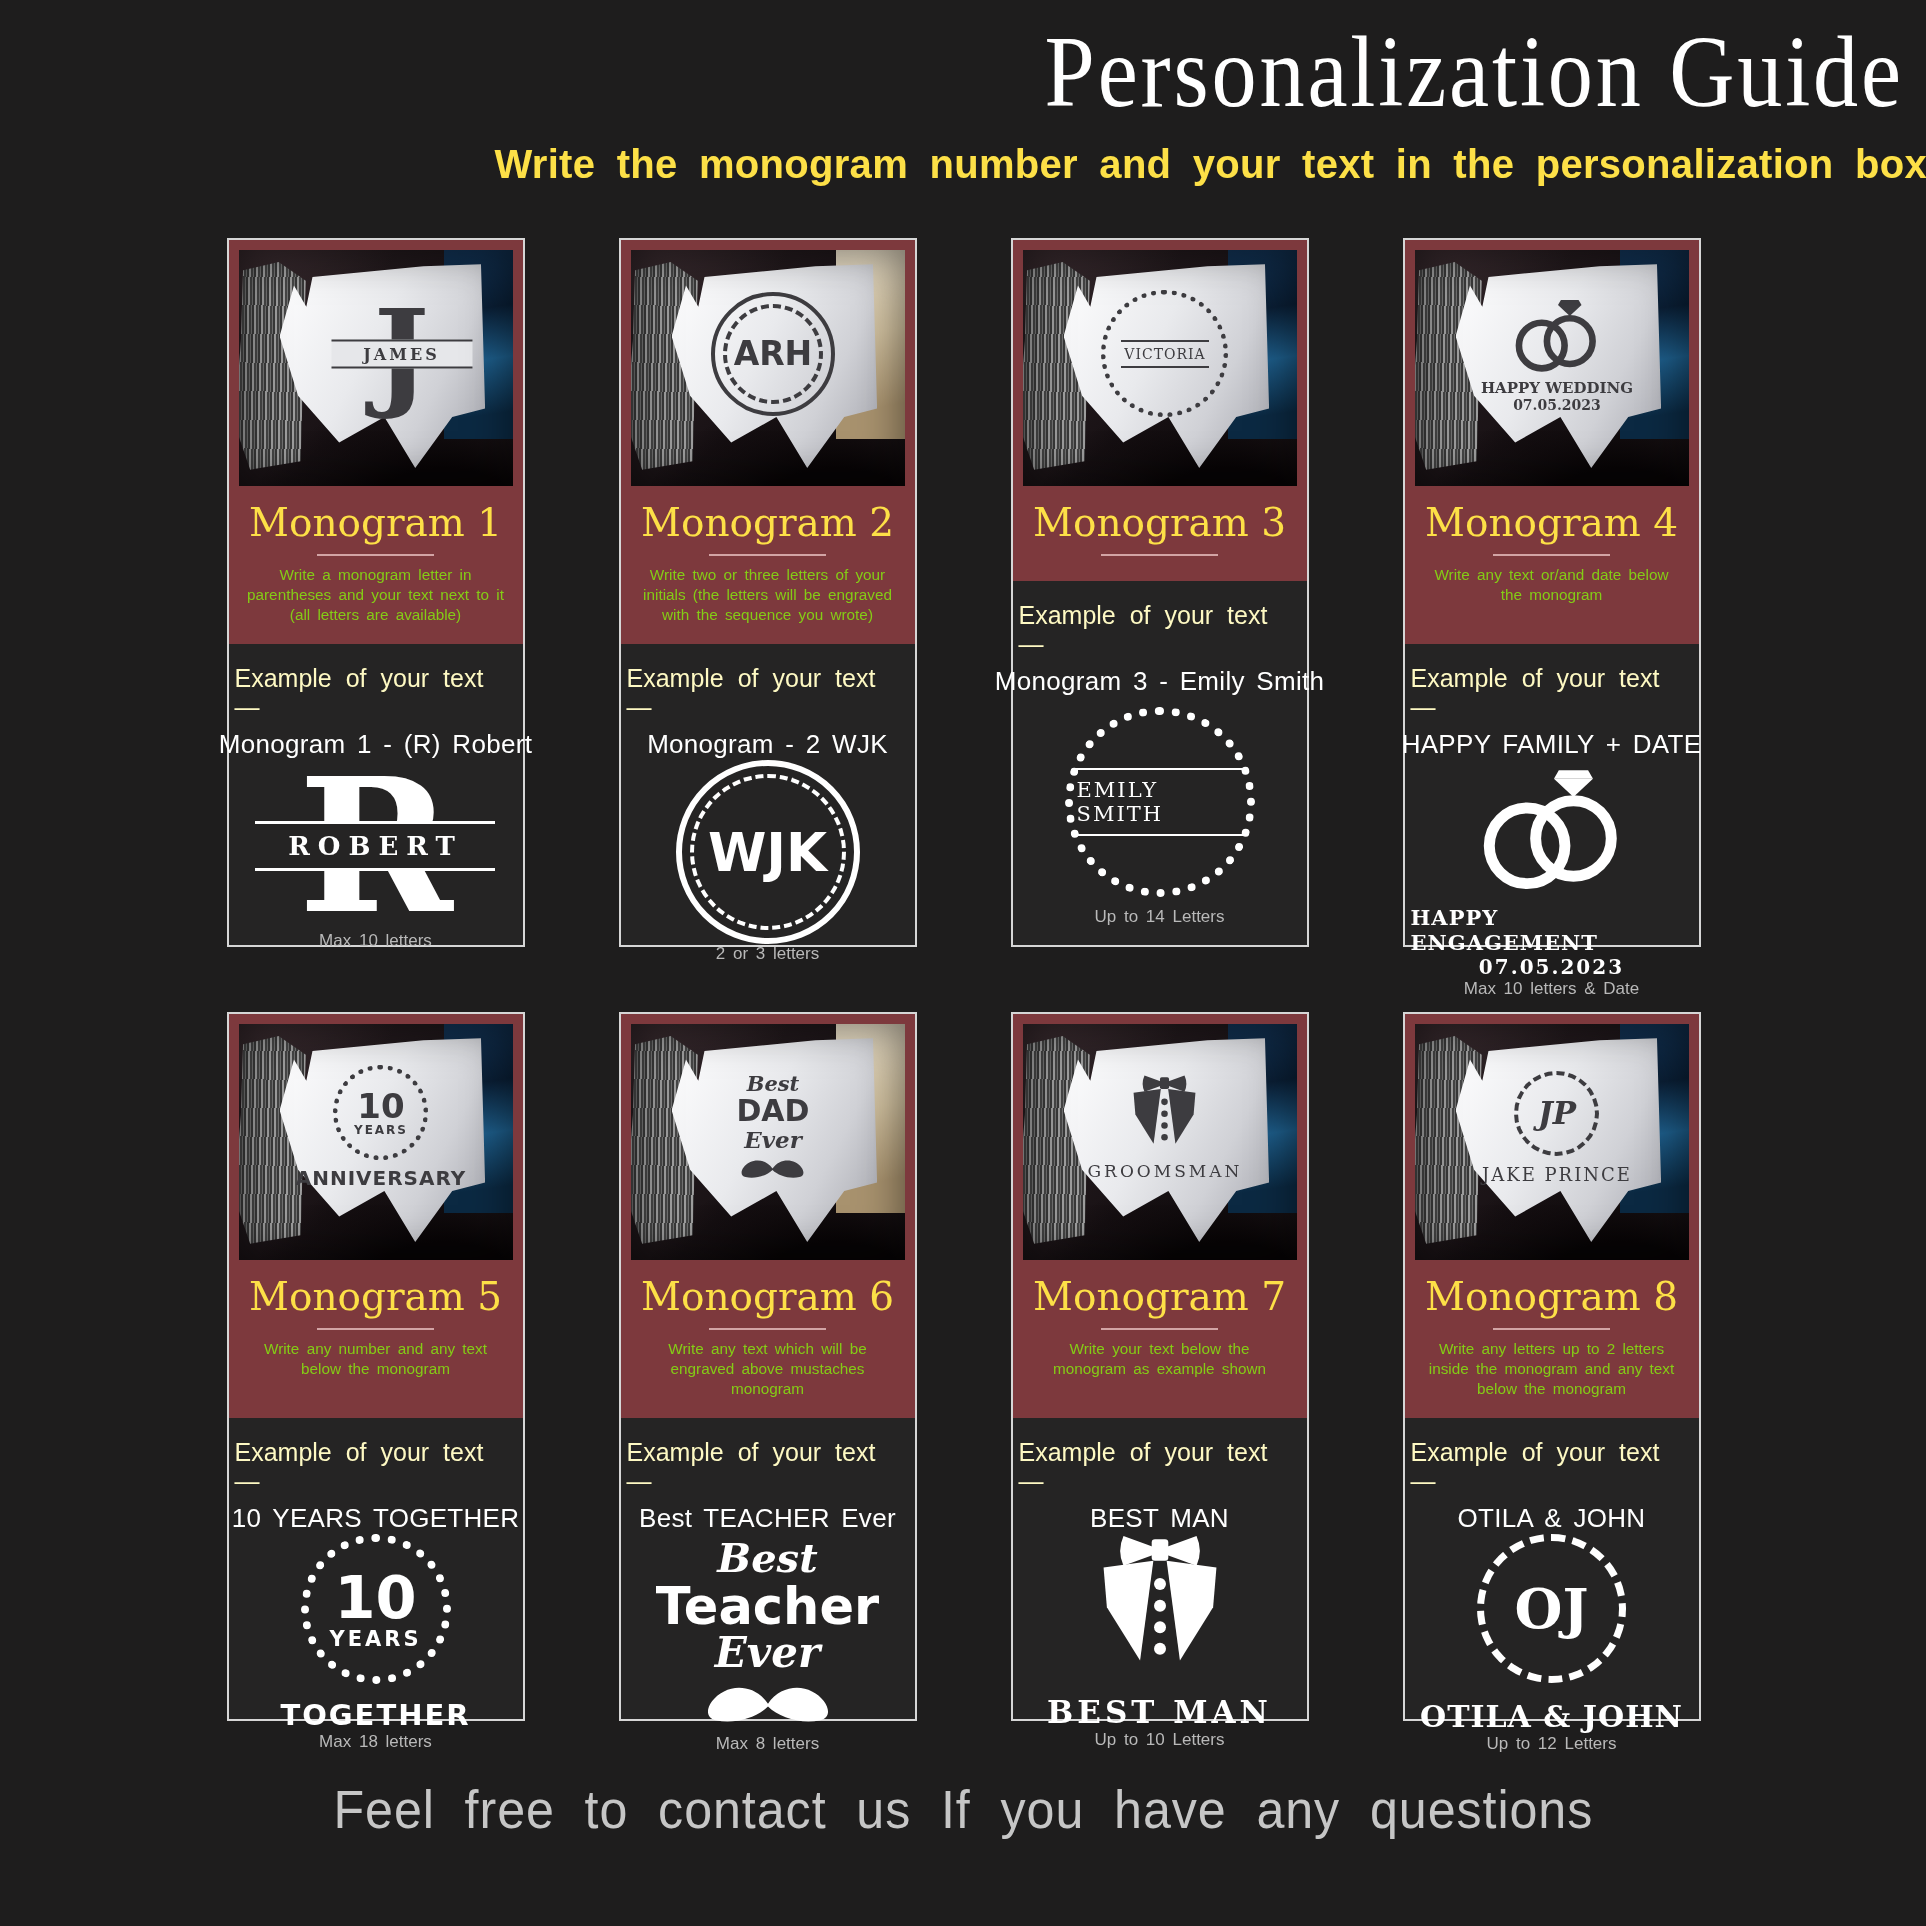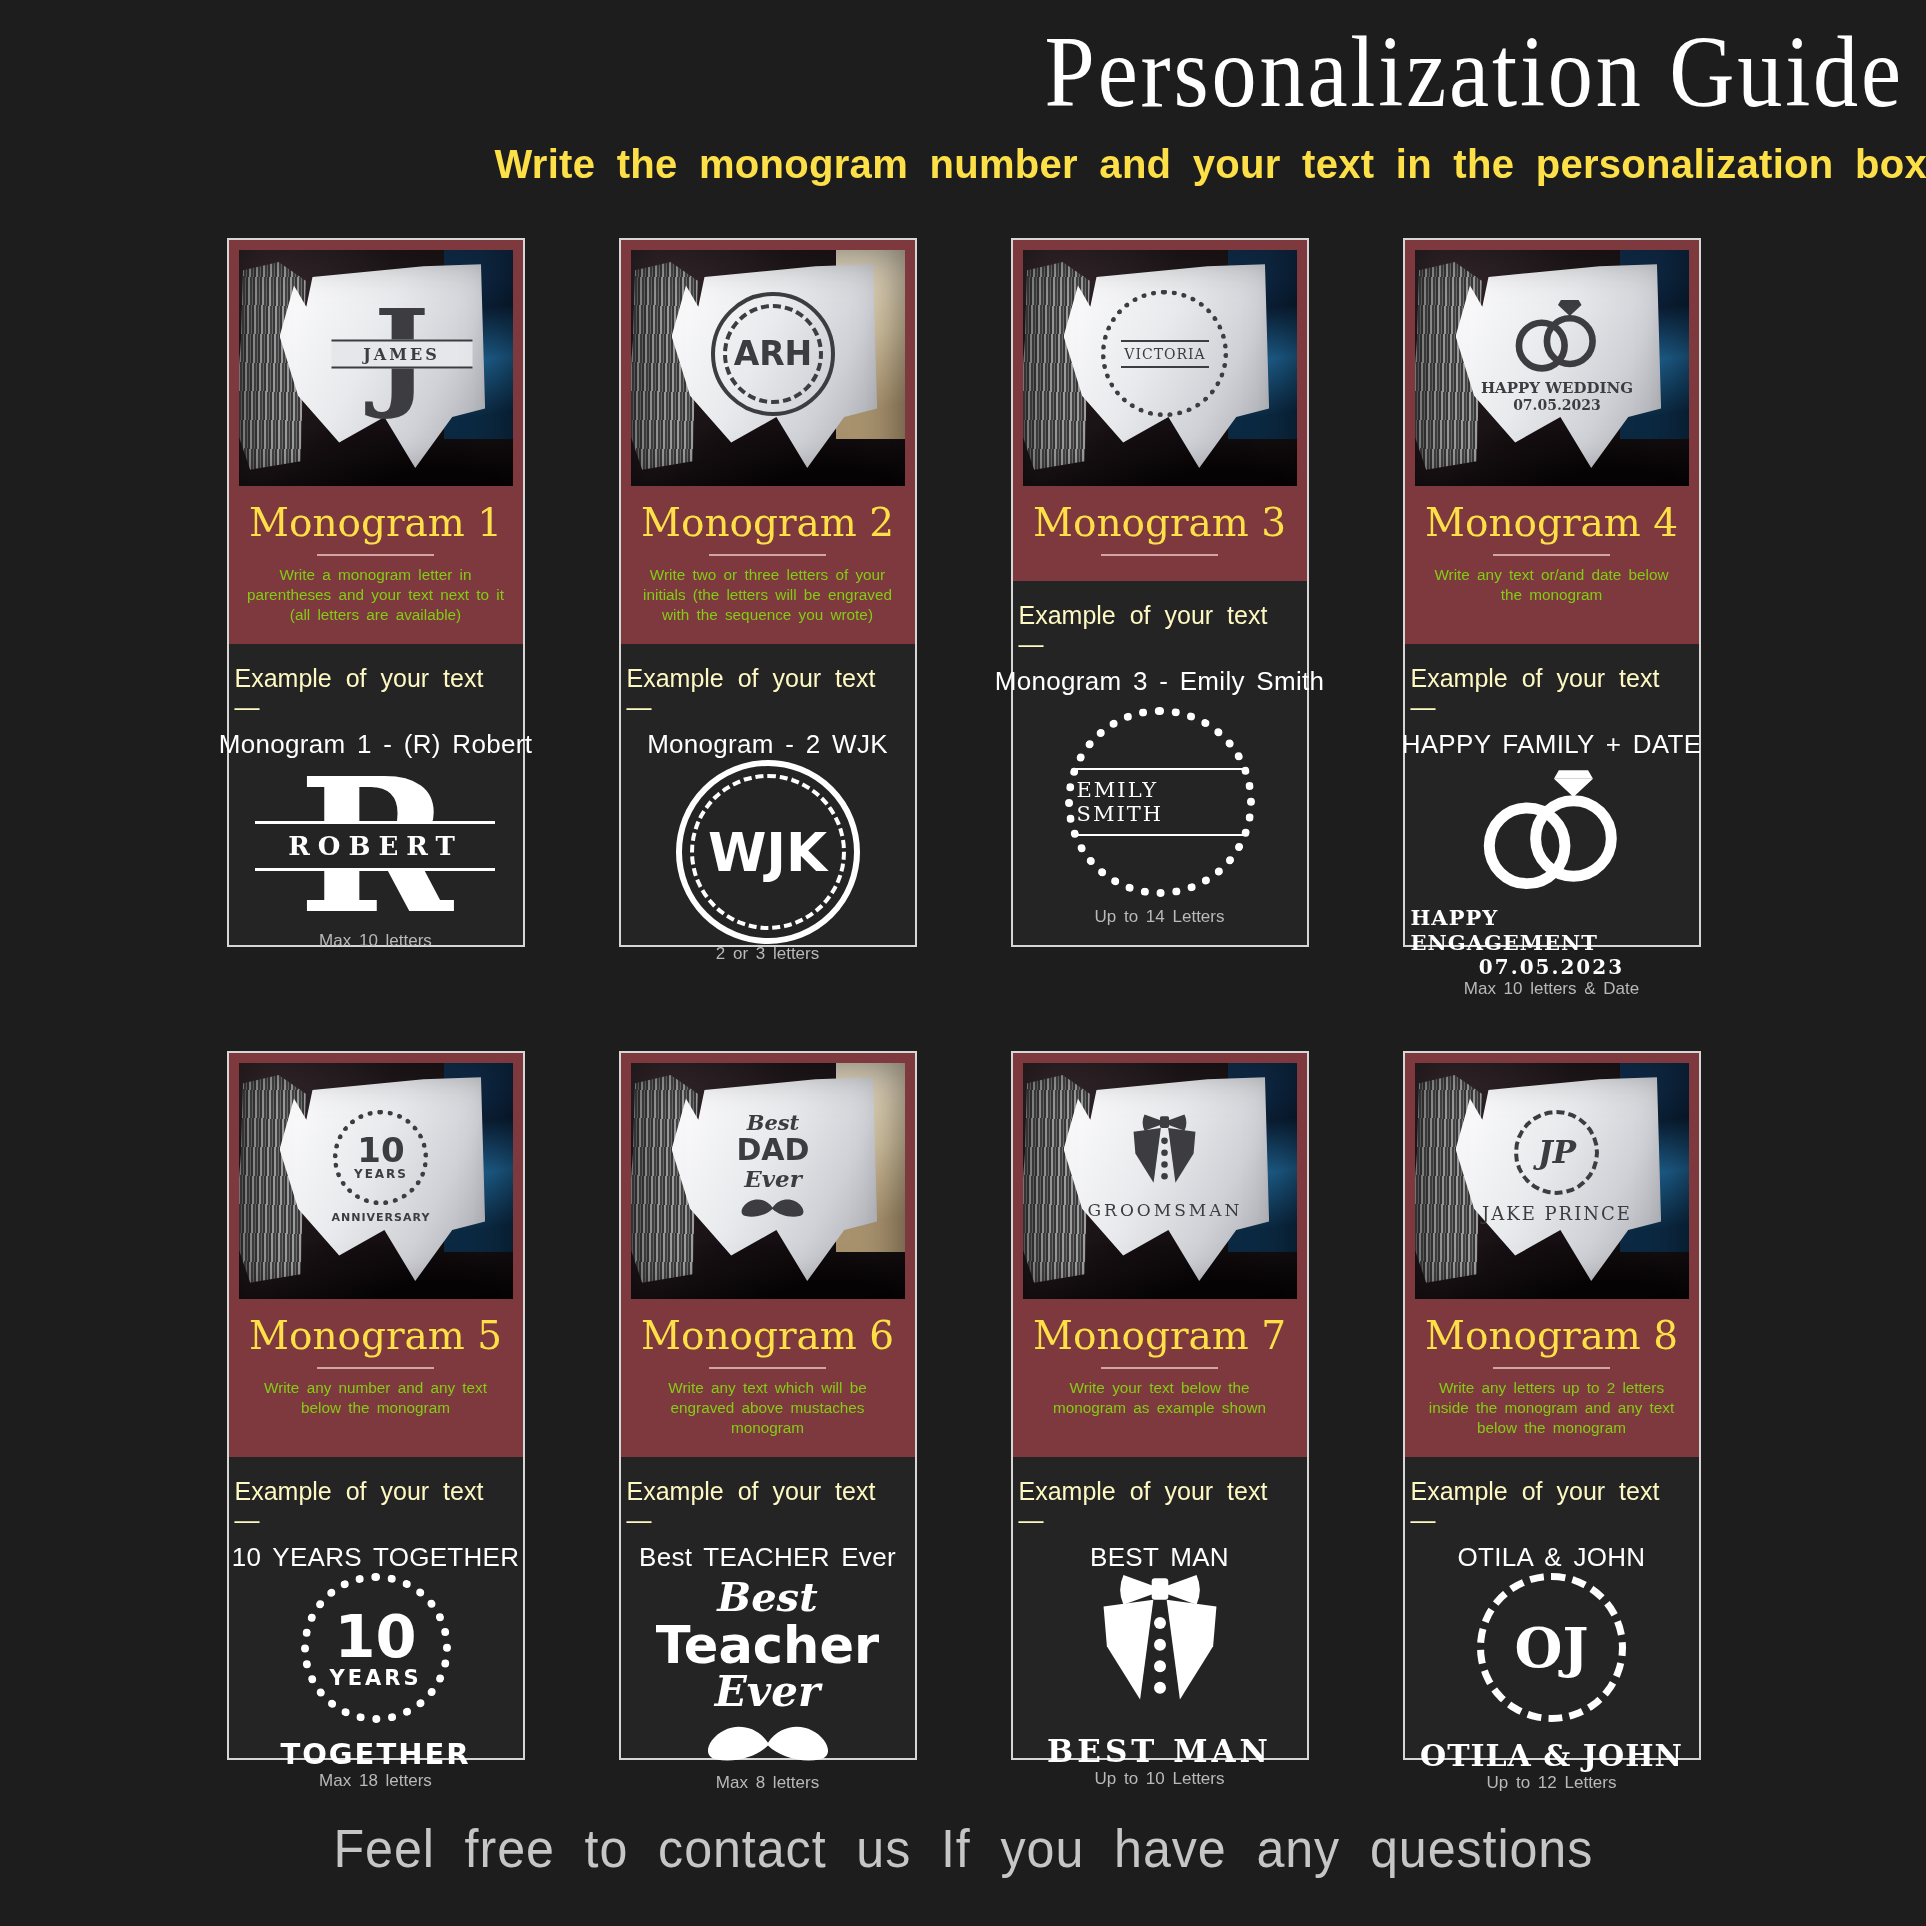--- a/index.html
+++ b/index.html
@@ -21,21 +21,21 @@
     transform:scale(0.95,1.08);
   }
   .page-subtitle {
     margin-top:16px;
     font-size:40px;
     font-weight:700;
     word-spacing:10px;
     letter-spacing:0.3px;
     color:#fde047;
   }
-  .grid { margin-top:51px; display:flex; flex-direction:column; gap:104px; align-items:center; }
+  .grid { margin-top:51px; display:flex; flex-direction:column; gap:65px; align-items:center; }
   .row { display:flex; gap:94px; }
 
   
   .card {
     width:298px; height:709px;
     border:2px solid #d6d6d6;
     background:#252424;
     display:flex; flex-direction:column;
   }
   .card-maroon { background:#7d393d; padding:10px 10px 0 10px; }
@@ -269,21 +269,21 @@
         <div class="photo">
           <div class="photo-bg"></div>
           <div class="handle blue"></div>
           <div class="damascus"></div>
           <div class="blade"></div>
           <div class="engraving">
             <div class="wreath-mono dotted" style="width:95px;height:95px;border-width:5px;">
               <div class="sans-bold" style="font-size:34px;line-height:1;">10</div>
               <div class="sans-bold" style="font-size:12px;letter-spacing:2px;">YEARS</div>
             </div>
-            <div class="sans-bold" style="font-size:11px;margin-top:6px;letter-spacing:1px;text-align:right;">ANNIVERSARY</div>
+            <div class="sans-bold" style="font-size:20px;margin-top:6px;letter-spacing:1px;text-align:right;">ANNIVERSARY</div>
           </div>
         </div>
         <div class="band">
           <div class="band-title">Monogram 5</div>
           <div class="band-rule"></div>
           <div class="band-desc">Write any number and any text below the monogram</div>
         </div>
       </div>
       <div class="body">
         <div class="ex-label">Example of your text —</div>

